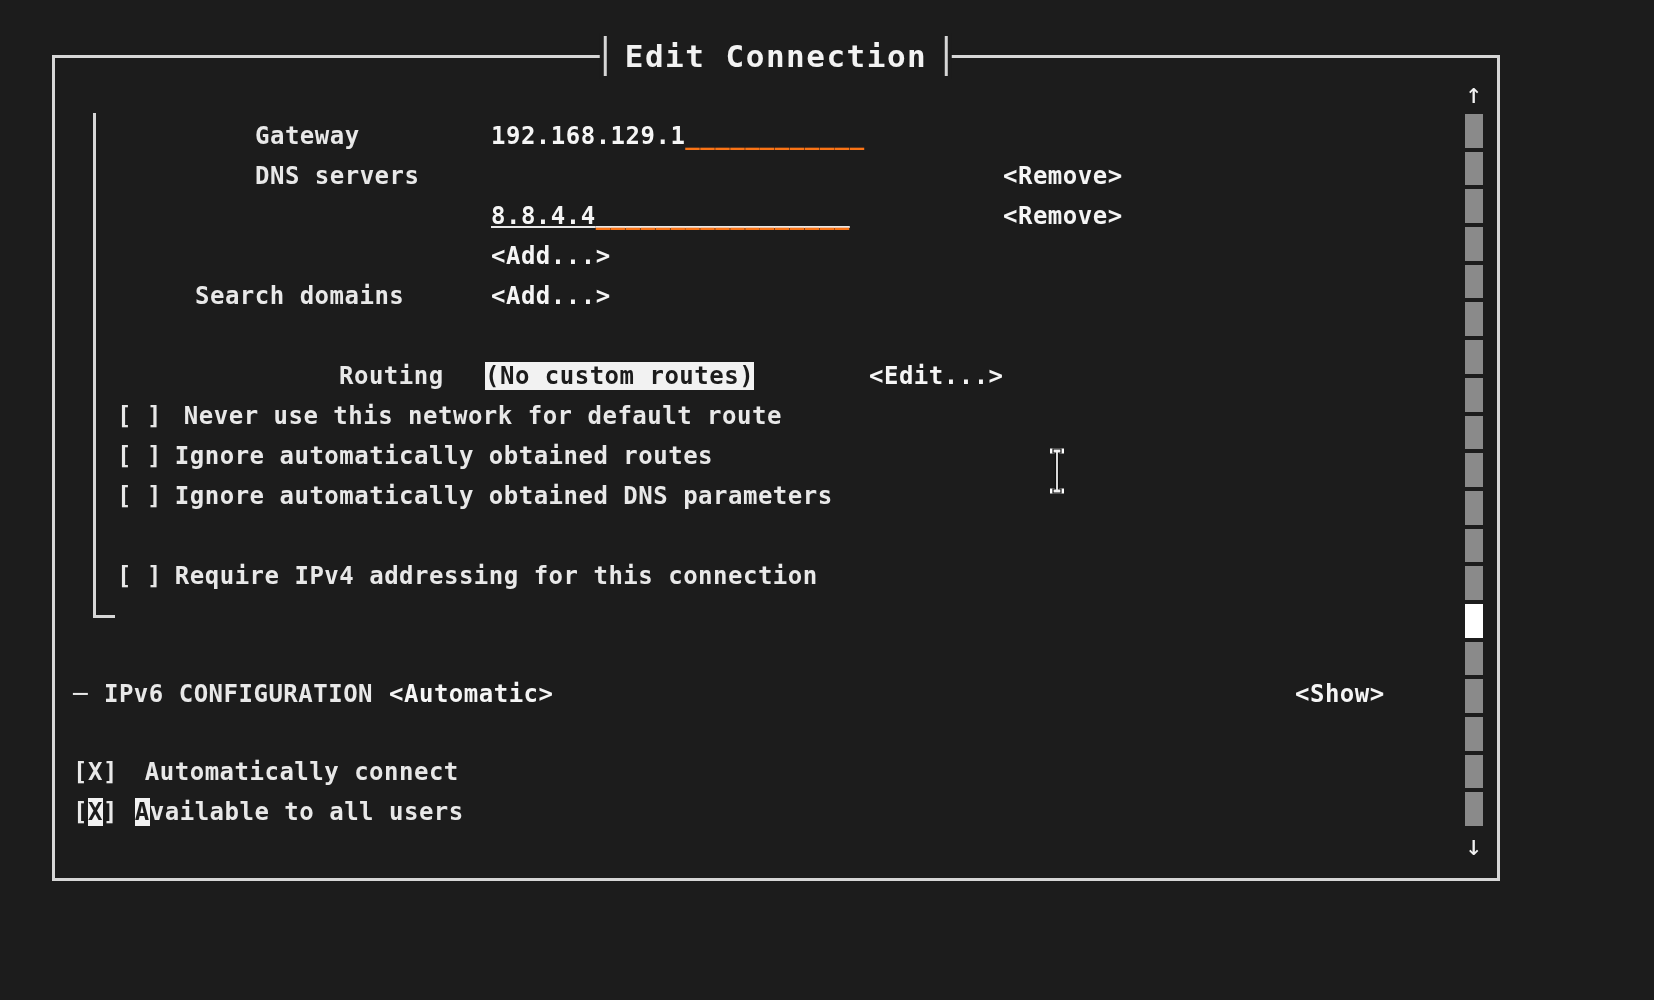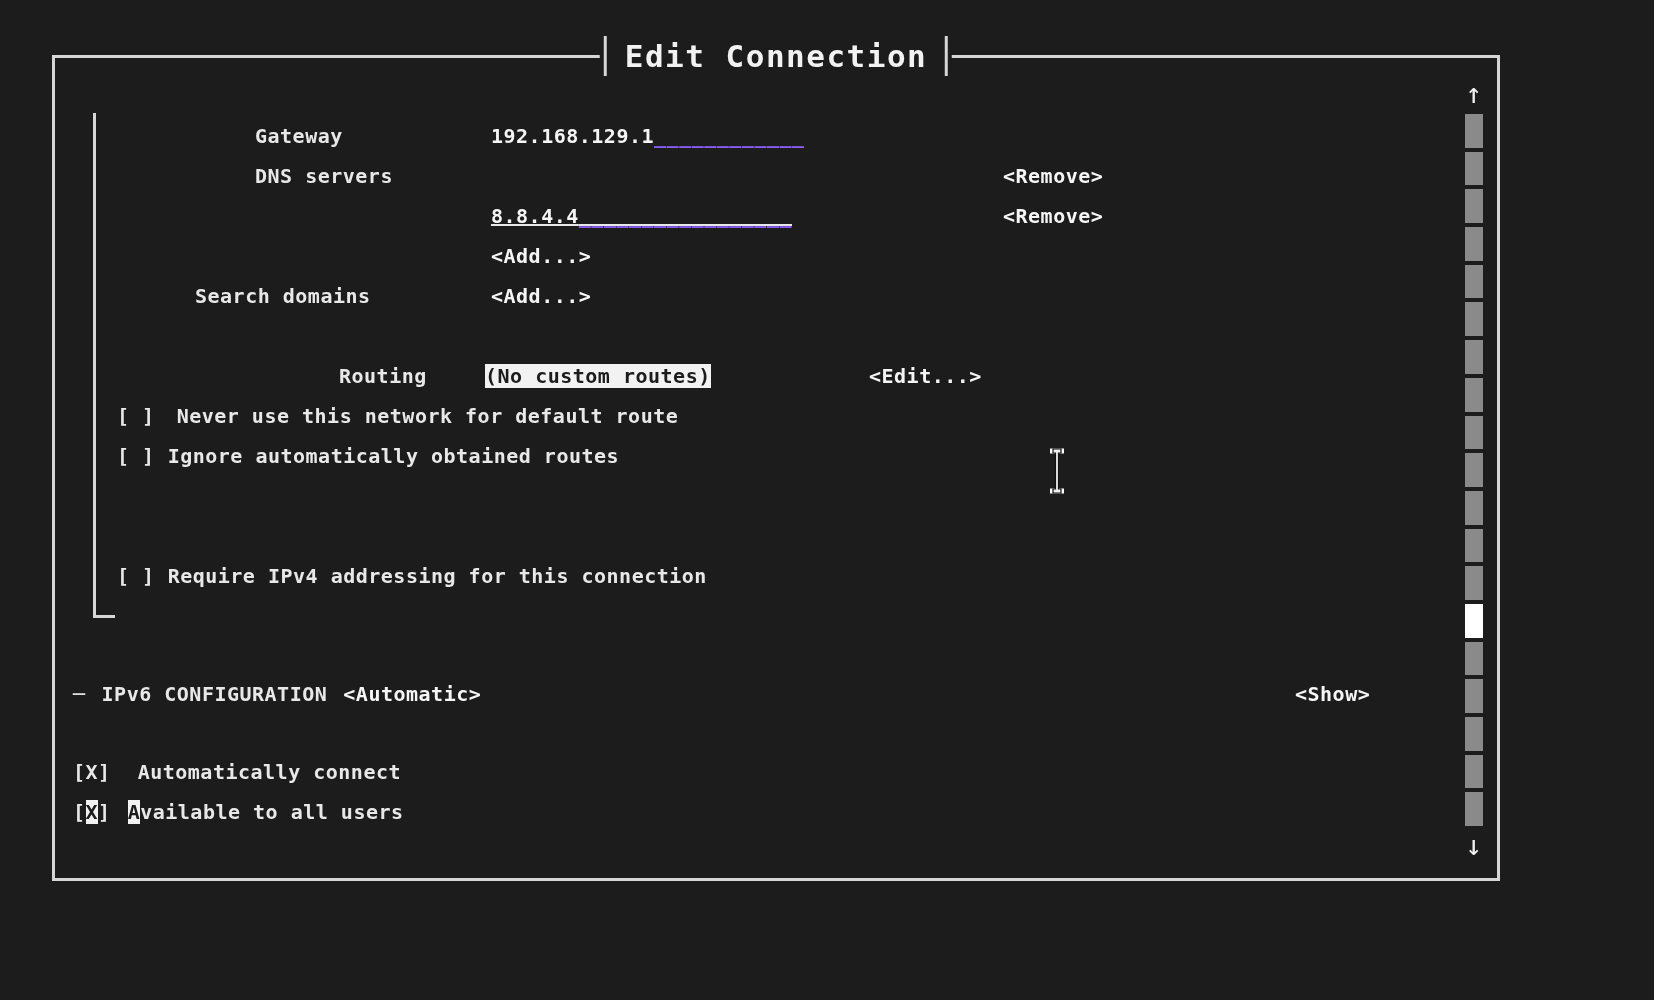--- a/index.html
+++ b/index.html
@@ -62,21 +62,21 @@
     white-space: pre;
     line-height: 40px;
   }
 
   
   #content {
     position: absolute;
     left: 0; top: 0;
     width: 100%;
     height: 100%;
-    font-size: 20px;
+    font-size: 24px;
     line-height: 40px;
     white-space: pre;
     letter-spacing: 0.5px;
     font-weight: bold;
   }
 
   
   #group-bracket {
     position: absolute;
     left: 38px;
@@ -88,21 +88,21 @@
     box-sizing: border-box;
   }
 
   .row {
     position: absolute;
     white-space: pre;
   }
 
   .lbl  { color: #e8e8e8; }
   .val  { color: #f5f5f5; }
-  .fill { color: #8b5cf6; text-align: center; }
+  .fill { color: #f97316; text-align: center; }
   .btn  { color: #f5f5f5; }
 
   
   .hl {
     background: #f2f2f2;
     color: #1c1c1c;
   }
 
   
   #scrollbar {
@@ -191,20 +191,21 @@
       <div class="row" style="left:436px; top:218px;"><span class="btn">&lt;Add...&gt;</span></div>
 
       
       <div class="row" style="left:284px; top:298px;text-align:center;"><span class="lbl">Routing</span></div>
       <div class="row" style="left:430px; top:298px;"><span class="hl">(No custom routes)</span></div>
       <div class="row" style="left:814px; top:298px;"><span class="btn">&lt;Edit...&gt;</span></div>
 
       
       <div class="row" style="left:62px; top:338px;"><span class="lbl">[ ]</span><span class="lbl" style="margin-left:22px;">Never use this network for default route</span></div>
       <div class="row" style="left:62px; top:378px;"><span class="lbl">[ ]</span><span class="lbl" style="margin-left:13px;">Ignore automatically obtained routes</span></div>
+      <div class="row" style="left:62px; top:418px;"><span class="lbl">[ ]</span><span class="lbl" style="margin-left:13px;">Ignore automatically obtained DNS parameters</span></div>
 
       
       <div class="row" style="left:62px; top:498px;"><span class="lbl">[ ]</span><span class="lbl" style="margin-left:13px;">Require IPv4 addressing for this connection</span></div>
 
       
       <div class="row" style="left:18px; top:616px;"><span class="lbl">─</span><span class="lbl" style="margin-left:16px;">IPv6 CONFIGURATION</span><span class="btn" style="margin-left:16px;">&lt;Automatic&gt;</span></div>
       <div class="row" style="left:1240px; top:616px;"><span class="btn">&lt;Show&gt;</span></div>
 
       
       <div class="row" style="left:18px; top:694px;"><span class="lbl">[</span><span class="lbl">X</span><span class="lbl">]</span><span class="lbl" style="margin-left:27px;">Automatically connect</span></div>

